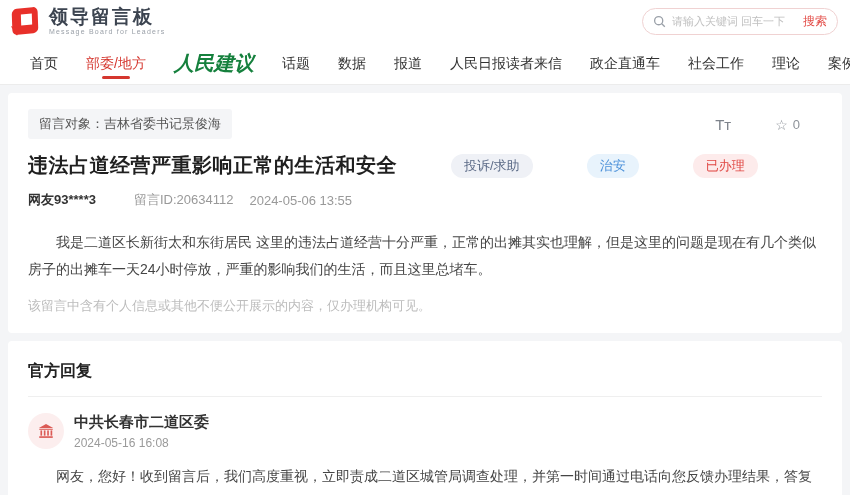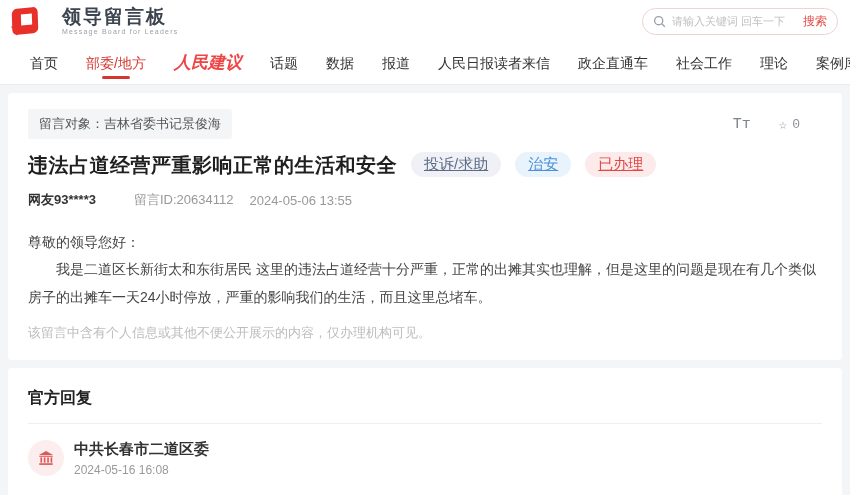--- a/index.html
+++ b/index.html
@@ -2,21 +2,21 @@
 <html><head>
 <meta charset="utf-8">
 <style>
   * { margin:0; padding:0; box-sizing:border-box; }
   html,body { width:850px; height:495px; overflow:hidden; background:#f4f5f7;
               font-family:"Liberation Sans","DejaVu Sans",sans-serif; }
 
   
   .topbar { height:42px; background:#fff; display:flex; align-items:center;
             justify-content:space-between; padding:0 12px 0 10px; }
-  .logo { display:flex; align-items:center; gap:22px; cursor:pointer; }
+  .logo { display:flex; align-items:center; gap:9px; cursor:pointer; }
   .logo-mark { width:30px; height:28px; position:relative; }
   .logo-outer { position:absolute; left:2px; top:1px; width:26px; height:26px;
                 background:#e8302a; border-radius:5px; transform:rotate(-6deg) skewX(-4deg); }
   .logo-inner { position:absolute; left:11px; top:7px; width:11px; height:11px;
                 background:#fff; transform:rotate(-6deg) skewX(-4deg); }
   .logo-tail { position:absolute; left:0; bottom:0; width:0; height:0;
                border-left:8px solid transparent; border-top:8px solid #e8302a;
                transform:rotate(12deg); }
   .logo-cn { font-size:19px; font-weight:bold; color:#3c4450; letter-spacing:2px; line-height:19px; }
   .logo-en { font-size:7px; color:#9aa0a8; letter-spacing:1.2px; margin-top:2px; }
@@ -33,37 +33,37 @@
                 font-family:"Liberation Sans","DejaVu Sans",sans-serif; }
 
   
   .nav { height:43px; background:#fff; display:flex; align-items:center;
          padding:0 16px; border-bottom:1px solid #ececec; }
   .nav-item { position:relative; display:inline-block; padding:0 14px; font-size:14px;
               color:#333; text-decoration:none; line-height:42px; cursor:pointer; white-space:nowrap; }
   .nav-item.active { color:#d5372f; font-weight:normal; }
   .nav-item.active::after { content:""; position:absolute; left:50%; bottom:5px;
               transform:translateX(-50%); width:28px; height:3px; background:#d5372f; border-radius:2px; }
-  .nav-item.special { color:#ef4444; font-weight:bold; font-style:italic; font-size:17px; }
+  .nav-item.special { color:#15803d; font-weight:bold; font-style:italic; font-size:20px; }
 
   
   .main { padding:8px 8px 0 8px; }
   .card { background:#fff; border-radius:4px; padding:16px 20px 18px 20px; }
 
   .card-top { display:flex; align-items:center; justify-content:space-between; }
   .target-tag { background:#f4f5f7; color:#555; font-size:13px; padding:6px 11px;
                 border-radius:3px; }
-  .card-tools { display:flex; align-items:flex-end; gap:28px; padding-right:22px; color:#8d9299;font-family:Liberation Mono, monospace; }
+  .card-tools { display:flex; align-items:flex-end; gap:44px; padding-right:22px; color:#8d9299; }
   .tool-font { font-size:15px; cursor:pointer; color:#7d838b; }
   .tool-star { display:flex; align-items:center; gap:5px; font-size:13px; cursor:pointer; color:#8d9299; }
   .star-glyph { font-size:14px; }
 
-  .title-row { display:flex; align-items:flex-start; margin-top:13px; }
+  .title-row { display:flex; align-items:center; margin-top:13px;gap:40px; }
   .msg-title { font-size:20px; font-weight:bold; color:#1f1f1f; letter-spacing:0.5px; }
-  .tag { font-size:15px; border-radius:999px; padding:3px 13px; margin-left:14px; white-space:nowrap;text-decoration:underline; }
+  .tag { font-size:13px; border-radius:999px; padding:3px 13px; margin-left:14px; white-space:nowrap; }
   .tag-gray { background:#eff1f6; color:#5c6b87; }
   .tag-blue { background:#e8f3fc; color:#4a90d9; }
   .tag-red  { background:#fdebeb; color:#e04743; }
 
   .meta-row { margin-top:12px; font-size:13px; color:#999; display:flex; align-items:center; }
   .meta-author { color:#333; font-weight:bold; margin-right:38px; }
   .meta-id { margin-right:16px; }
 
   .msg-body { margin-top:20px; font-size:14px; color:#454545; line-height:1.95; }
   .indent { text-indent:2em; }
@@ -139,21 +139,20 @@
       <span class="tag tag-red">已办理</span>
     </div>
 
     <div class="meta-row">
       <span class="meta-author">网友93****3</span>
       <span class="meta-id">留言ID:20634112</span>
       <span class="meta-date">2024-05-06 13:55</span>
     </div>
 
     <div class="msg-body">
-      <p>尊敬的领导您好：</p>
       <p class="indent">我是二道区长新街太和东街居民 这里的违法占道经营十分严重，正常的出摊其实也理解，但是这里的问题是现在有几个类似房子的出摊车一天24小时停放，严重的影响我们的生活，而且这里总堵车。</p>
     </div>
 
     <p class="privacy">该留言中含有个人信息或其他不便公开展示的内容，仅办理机构可见。</p>
   </section>
 
   <section class="card reply-card">
     <h2 class="reply-title">官方回复</h2>
     <hr class="divider">
 

